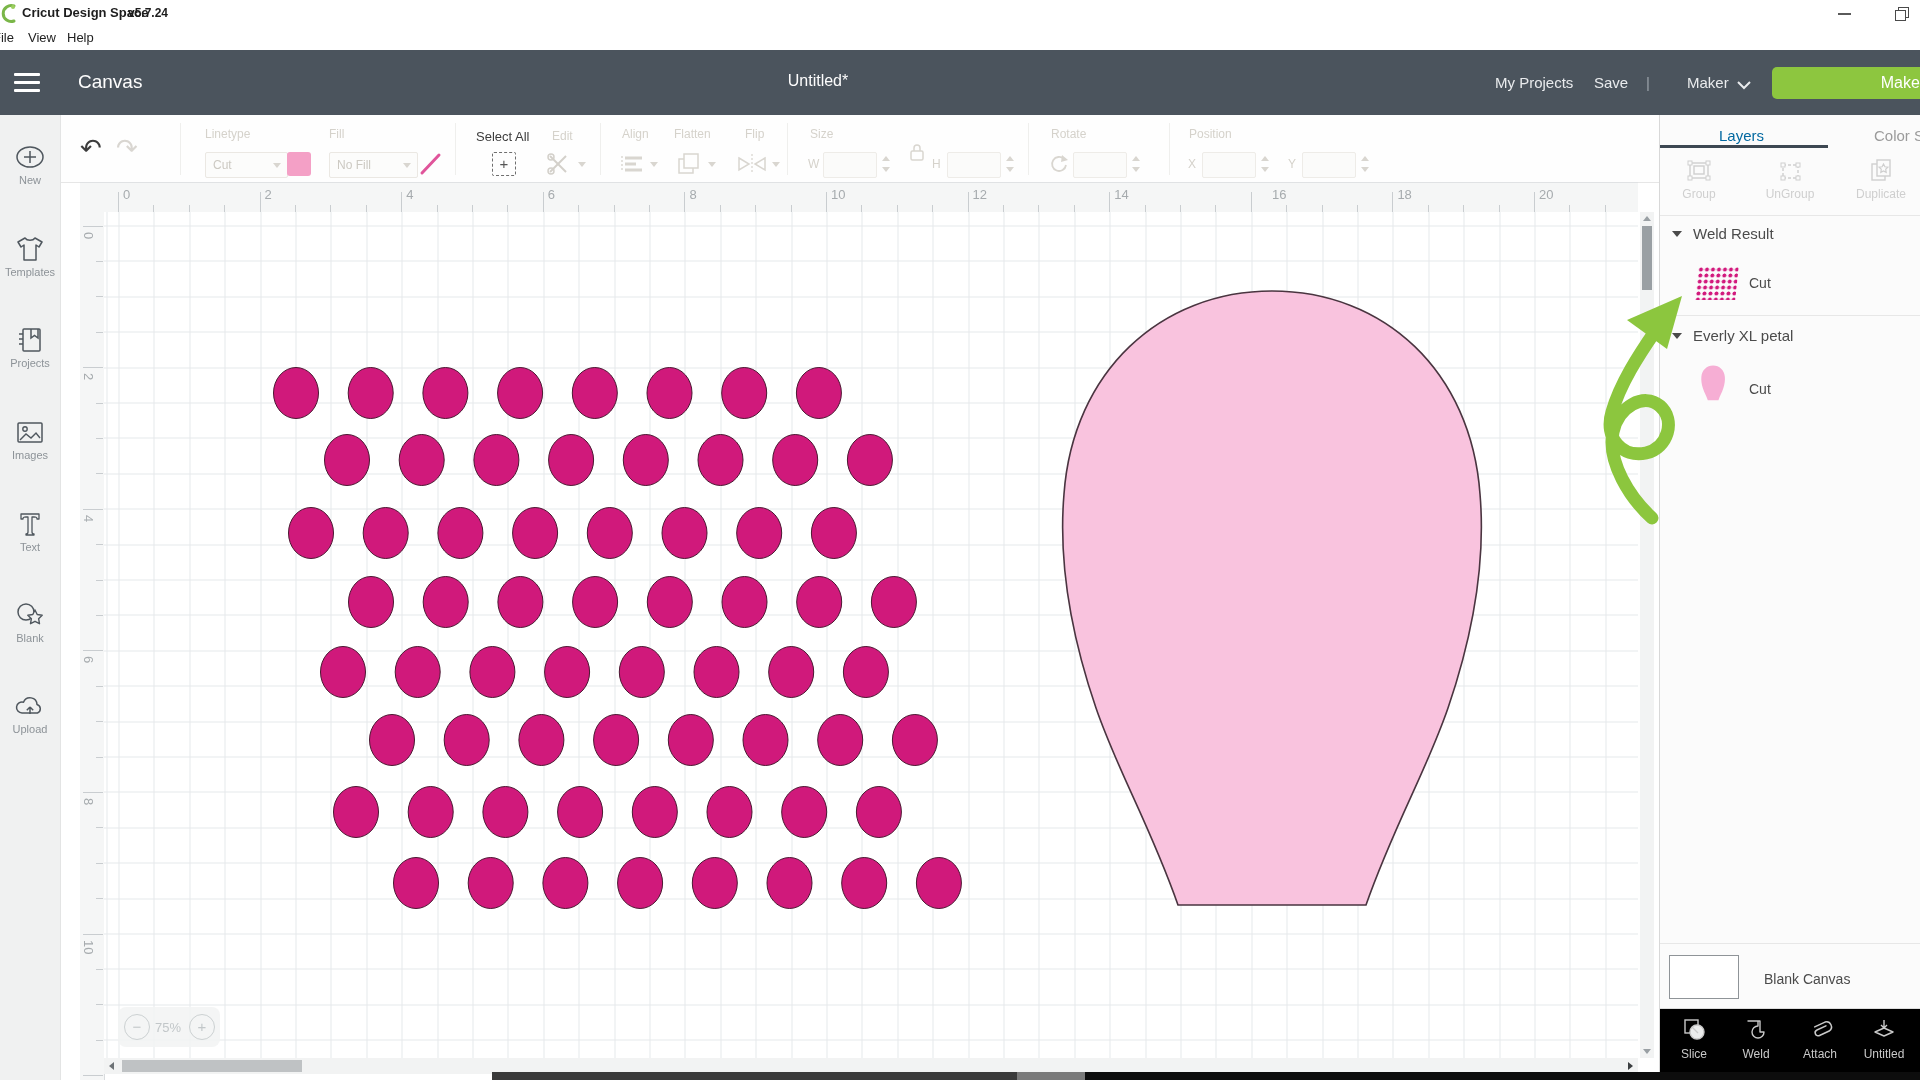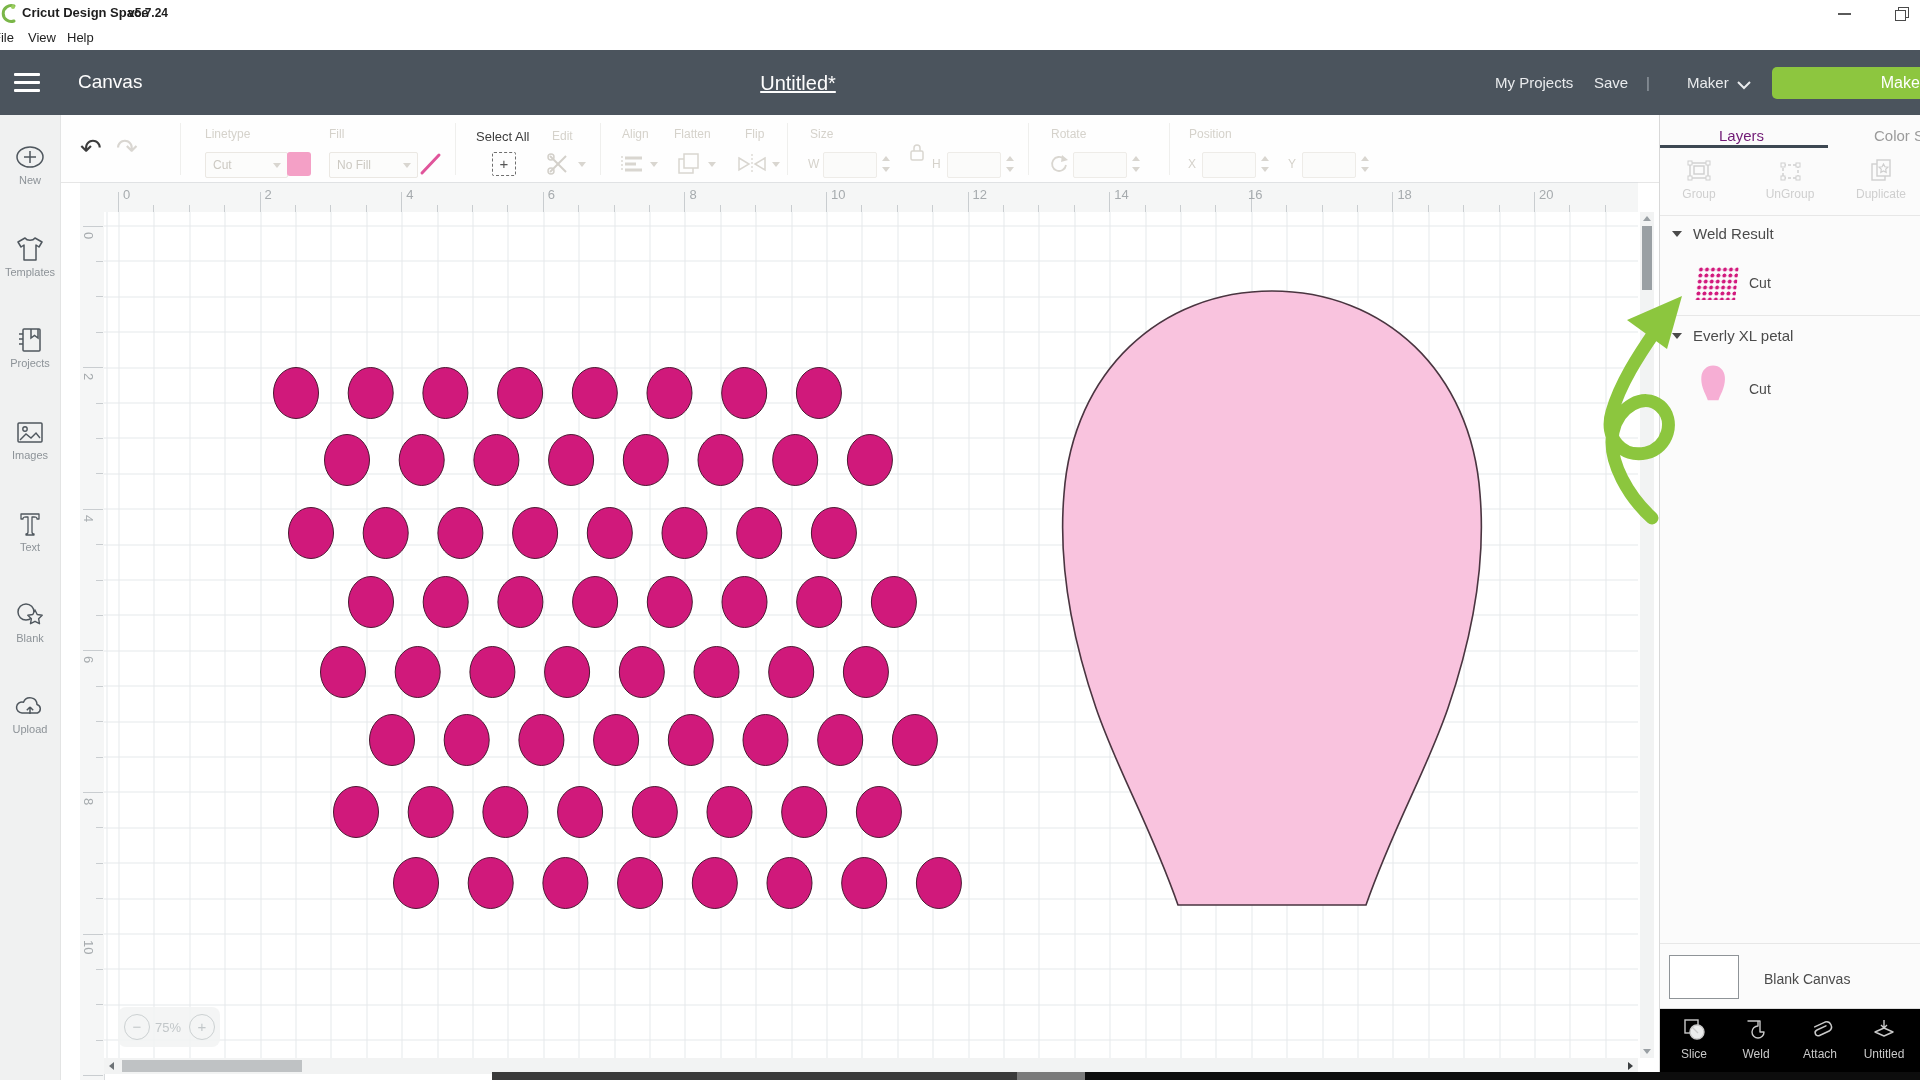--- a/index.html
+++ b/index.html
@@ -13,21 +13,21 @@
   .restore{left:1898px;top:7px;width:9px;height:9px;border:1.4px solid #4a4a4a;background:#fff;}
   .restore2{left:1895px;top:10px;width:9px;height:9px;border:1.4px solid #4a4a4a;background:#fff;}
   
   #menubar{left:0;top:26px;width:1920px;height:24px;background:#fff;border-bottom:1px solid #e9e9e9;}
   .menu-item{top:4px;font-size:13px;color:#222;}
   
   #header{left:0;top:50px;width:1920px;height:65px;background:#4b545d;}
   #hamburger{left:14px;top:23px;width:26px;height:19px;cursor:pointer;}
   #hamburger div{height:3px;background:#fff;margin-bottom:5px;border-radius:1px;}
   #nav-canvas{left:78px;top:21px;font-size:19px;color:#fdfdfd;}
-  #doc-title{left:798px;top:22px;transform:translateX(-50%);font-size:20px;color:#fdfdfd;text-decoration:underline;}
+  #doc-title{left:818px;top:22px;transform:translateX(-50%);font-size:16px;color:#fdfdfd;}
   .hdr-link{top:24px;font-size:15px;color:#e9ebed;}
   #make-it{left:1772px;top:17px;width:270px;height:32px;background:#8dc63f;border-radius:5px;
     color:#fff;font-size:16px;text-align:center;line-height:32px;}
   
   #toolbar{left:60px;top:115px;width:1860px;height:67px;background:#fefefe;border-bottom:1px solid #e6e6e6;}
   .tb-label{font-size:12px;color:#d5d2cb;}
   .tb-label-on{font-size:13px;color:#3d3d3d;}
   .tb-divider{width:1px;height:52px;top:8px;background:#efefed;}
   .dd{height:24px;border:1px solid #ebe8e3;background:#fcfcfb;border-radius:2px;font-size:12px;
     color:#ccc9c2;line-height:24px;padding-left:7px;}
@@ -338,21 +338,21 @@
     <div class="rl-tick" style="left: 1489.4px; top: 22px; height: 7px;"></div>
     <div class="rl-tick" style="left: 1524.8px; top: 22px; height: 7px;"></div>
     <div class="rl-num" style="left: 43px; top: 4px;">0</div>
     <div class="rl-num" style="left: 184.6px; top: 4px;">2</div>
     <div class="rl-num" style="left: 326.2px; top: 4px;">4</div>
     <div class="rl-num" style="left: 467.8px; top: 4px;">6</div>
     <div class="rl-num" style="left: 609.4px; top: 4px;">8</div>
     <div class="rl-num" style="left: 751px; top: 4px;">10</div>
     <div class="rl-num" style="left: 892.6px; top: 4px;">12</div>
     <div class="rl-num" style="left: 1034.2px; top: 4px;">14</div>
-    <div class="rl-num" style="left: 1168px; top: 4px;">16</div>
+    <div class="rl-num" style="left: 1192px; top: 4px;">16</div>
     <div class="rl-num" style="left: 1317.4px; top: 4px;">18</div>
     <div class="rl-num" style="left: 1459px; top: 4px;">20</div>
   </div>
 <div class="abs" id="ruler-v">
     <div class="rl-tick-v" style="top: 13.5px; left: 3px; width: 20px;"></div>
     <div class="rl-tick-v" style="top: 48.9px; left: 16px; width: 7px;"></div>
     <div class="rl-tick-v" style="top: 84.3px; left: 16px; width: 7px;"></div>
     <div class="rl-tick-v" style="top: 119.7px; left: 16px; width: 7px;"></div>
     <div class="rl-tick-v" style="top: 155.1px; left: 3px; width: 20px;"></div>
     <div class="rl-tick-v" style="top: 190.5px; left: 16px; width: 7px;"></div>
@@ -465,21 +465,21 @@
   <div class="abs sc-arrow" style="right:5px;top:4px;border-top:4px solid transparent;border-bottom:4px solid transparent;border-left:5px solid #3c3f41"></div>
 </div>
 
 <div class="abs" id="zoom-pill">
   <div class="abs zoom-circle" style="left:6px">−</div>
   <span class="abs" id="zoom-value">75%</span>
   <div class="abs zoom-circle" style="left:71px">+</div>
 </div>
 
 <div class="abs" id="panel">
-  <span class="abs tab" style="left:59px;color:#701a75">Layers</span>
+  <span class="abs tab" style="left:59px;color:#0369a1">Layers</span>
   <span class="abs tab" style="left:214px;color:#9b9b9b;white-space:nowrap">Color Sync</span>
   <div class="abs" id="tab-underline"></div>
 
   <div class="abs" style="left:8px;top:42px;width:62px;text-align:center">
     <svg width="26" height="26">
       <rect x="4" y="6" width="18" height="15" fill="none" stroke="#cfcfcf" stroke-width="1.4"></rect>
       <rect x="8" y="9" width="10" height="8" fill="none" stroke="#cfcfcf" stroke-width="1.4"></rect>
       <rect x="2" y="4" width="4" height="4" fill="#fbfbfb" stroke="#cfcfcf"></rect>
         <rect x="20" y="4" width="4" height="4" fill="#fbfbfb" stroke="#cfcfcf"></rect>
       <rect x="2" y="19" width="4" height="4" fill="#fbfbfb" stroke="#cfcfcf"></rect>

